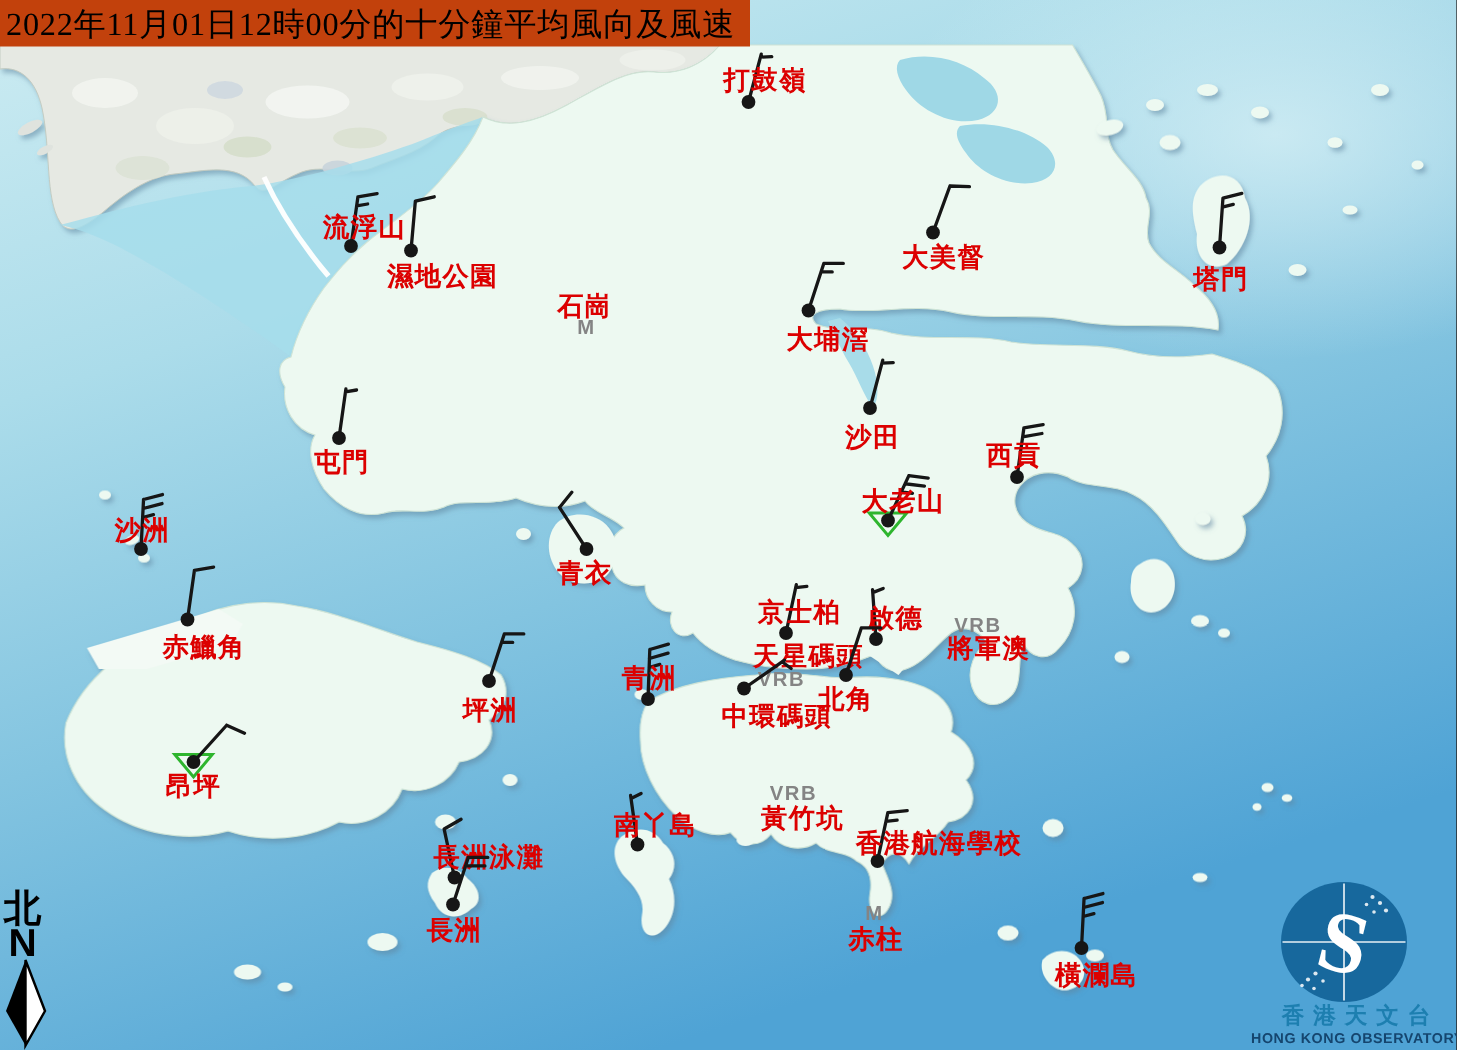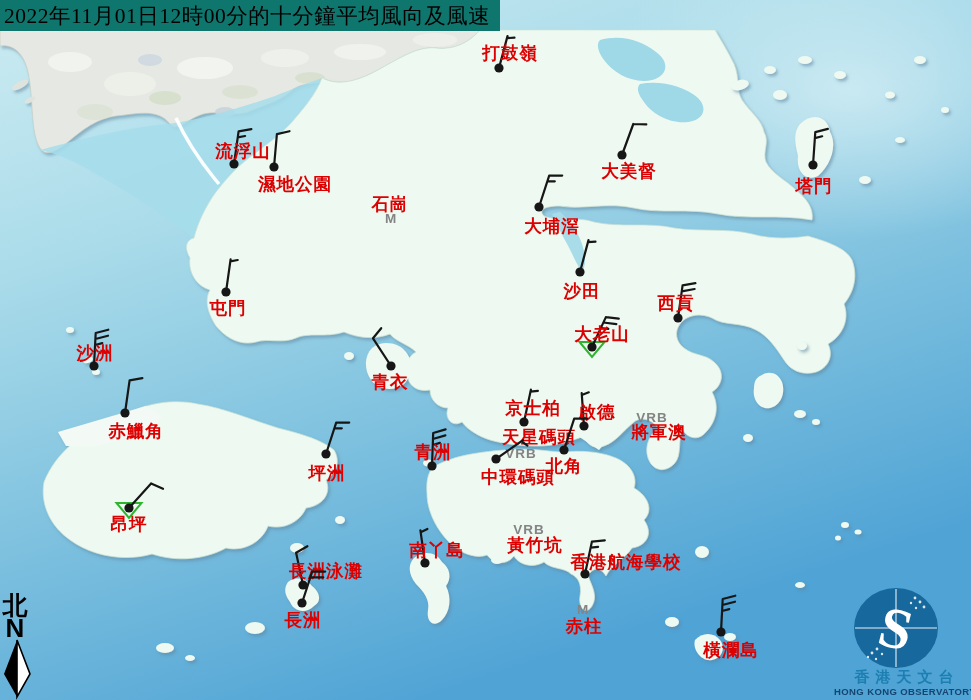--- a/index.html
+++ b/index.html
@@ -2,21 +2,21 @@
 <html><head>
 <meta charset="utf-8">
 <style>
   html,body{margin:0;padding:0;background:#222;}
   #screen{
     position:relative;width:971px;height:700px;overflow:hidden;
     font-family:"Liberation Serif","DejaVu Serif",serif;
   }
   #map-svg{position:absolute;left:0;top:0;}
   #title-bar{
-    position:absolute;left:0;top:0;height:31px;background:#0f766e;
+    position:absolute;left:0;top:0;height:31px;background:#c2410c;
     display:flex;align-items:center;padding:0 10px 0 4px;
     font-family:"Liberation Serif","DejaVu Serif",serif;
     font-size:21.5px;color:#000;white-space:nowrap;letter-spacing:0.5px;
   }
   .station-label{
     font-family:"Liberation Serif","DejaVu Serif",serif;
     font-weight:bold;font-size:17.5px;letter-spacing:1px;
   }
   .marker-label{
     font-family:"Liberation Sans","DejaVu Sans",sans-serif;

